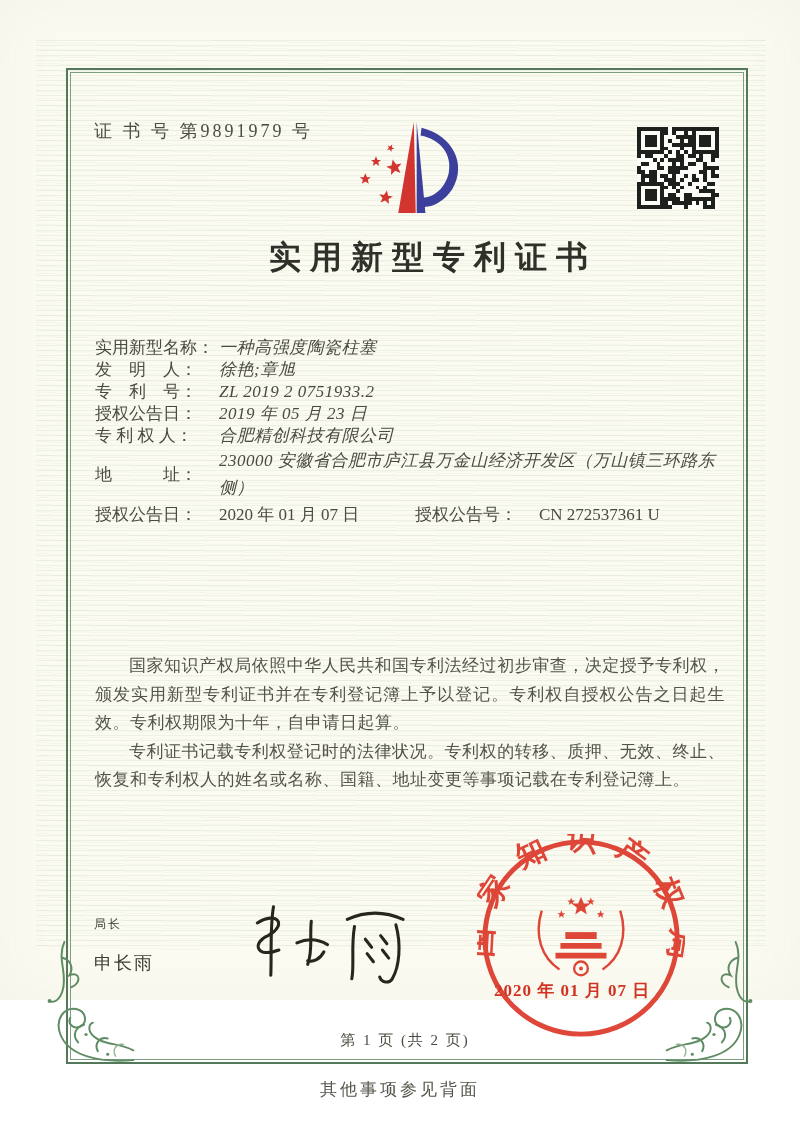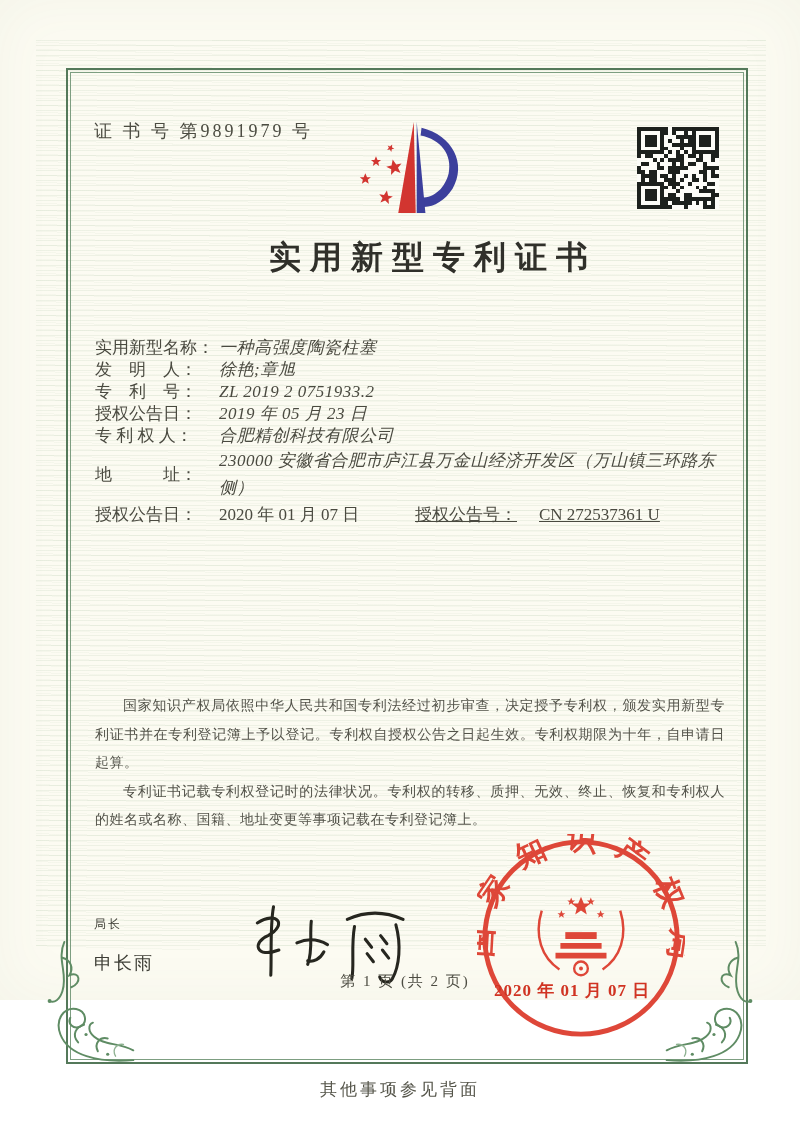--- a/index.html
+++ b/index.html
@@ -21,31 +21,31 @@
   .cert-no{left:94px;top:119px;font-size:18px;letter-spacing:3px;color:#4c4c42;}
   .title{left:66px;top:236px;width:678px;text-align:center;font-size:32px;
          font-weight:bold;letter-spacing:9px;color:#30302a;padding-left:28px;}
   .fields{left:95px;top:337px;width:632px;font-size:17px;color:#4a4a40;}
   .frow{display:flex;align-items:flex-start;line-height:22px;}
   .flabel{flex:0 0 124px;white-space:pre;}
   .fvalue{flex:1;letter-spacing:.5px;font-style:italic;}
   .frow.address{line-height:27px;margin-bottom:3px;align-items:center;}
   .grant-row{display:flex;line-height:22px;}
   .grant-left{width:320px;display:flex;}
-  .grant-right{display:flex;text-decoration:underline;}
-  .paras{left:95px;top:692px;width:630px;font-size:14px;line-height:28.5px;
+  .grant-right{display:flex;}
+  .paras{left:95px;top:652px;width:630px;font-size:17px;line-height:28.5px;
          color:#53534a;text-align:justify;}
   .paras p{margin:0;text-indent:2em;letter-spacing:.5px;}
   .director-title{left:94px;top:916px;font-size:12px;letter-spacing:2px;color:#3d3d35;}
   .director-name{left:94px;top:951px;font-size:18px;letter-spacing:2px;color:#3d3d35;}
   .sig{left:232px;top:896px;}
   .seal-svg{left:477px;top:834px;opacity:.93;}
   .seal-arc-text{font-size:30px;font-weight:bold;letter-spacing:19px;fill:#dc3a2b;}
   .seal-date{left:494px;top:979px;font-size:17px;color:#d03322;letter-spacing:1px;font-weight:bold;}
-  .page-num{left:66px;top:972px;width:678px;text-align:center;font-size:15px;
+  .page-num{left:66px;top:1031px;width:678px;text-align:center;font-size:15px;
             letter-spacing:2px;color:#4c4c42;}
   .back-note{left:0;top:1078px;width:800px;text-align:center;font-size:17px;
              letter-spacing:3px;color:#55554a;}
   .logo-svg{left:344px;top:112px;}
   .qr{left:637px;top:127px;width:82px;height:82px;display:grid;
       grid-template-columns:repeat(21,1fr);grid-template-rows:repeat(21,1fr);
       background:#fdfdf8;}
   .qr div.d{background:#1d211d;}
   .orn{left:38px;top:940px;}
   .orn-r{left:662px;top:940px;transform:scaleX(-1);}

